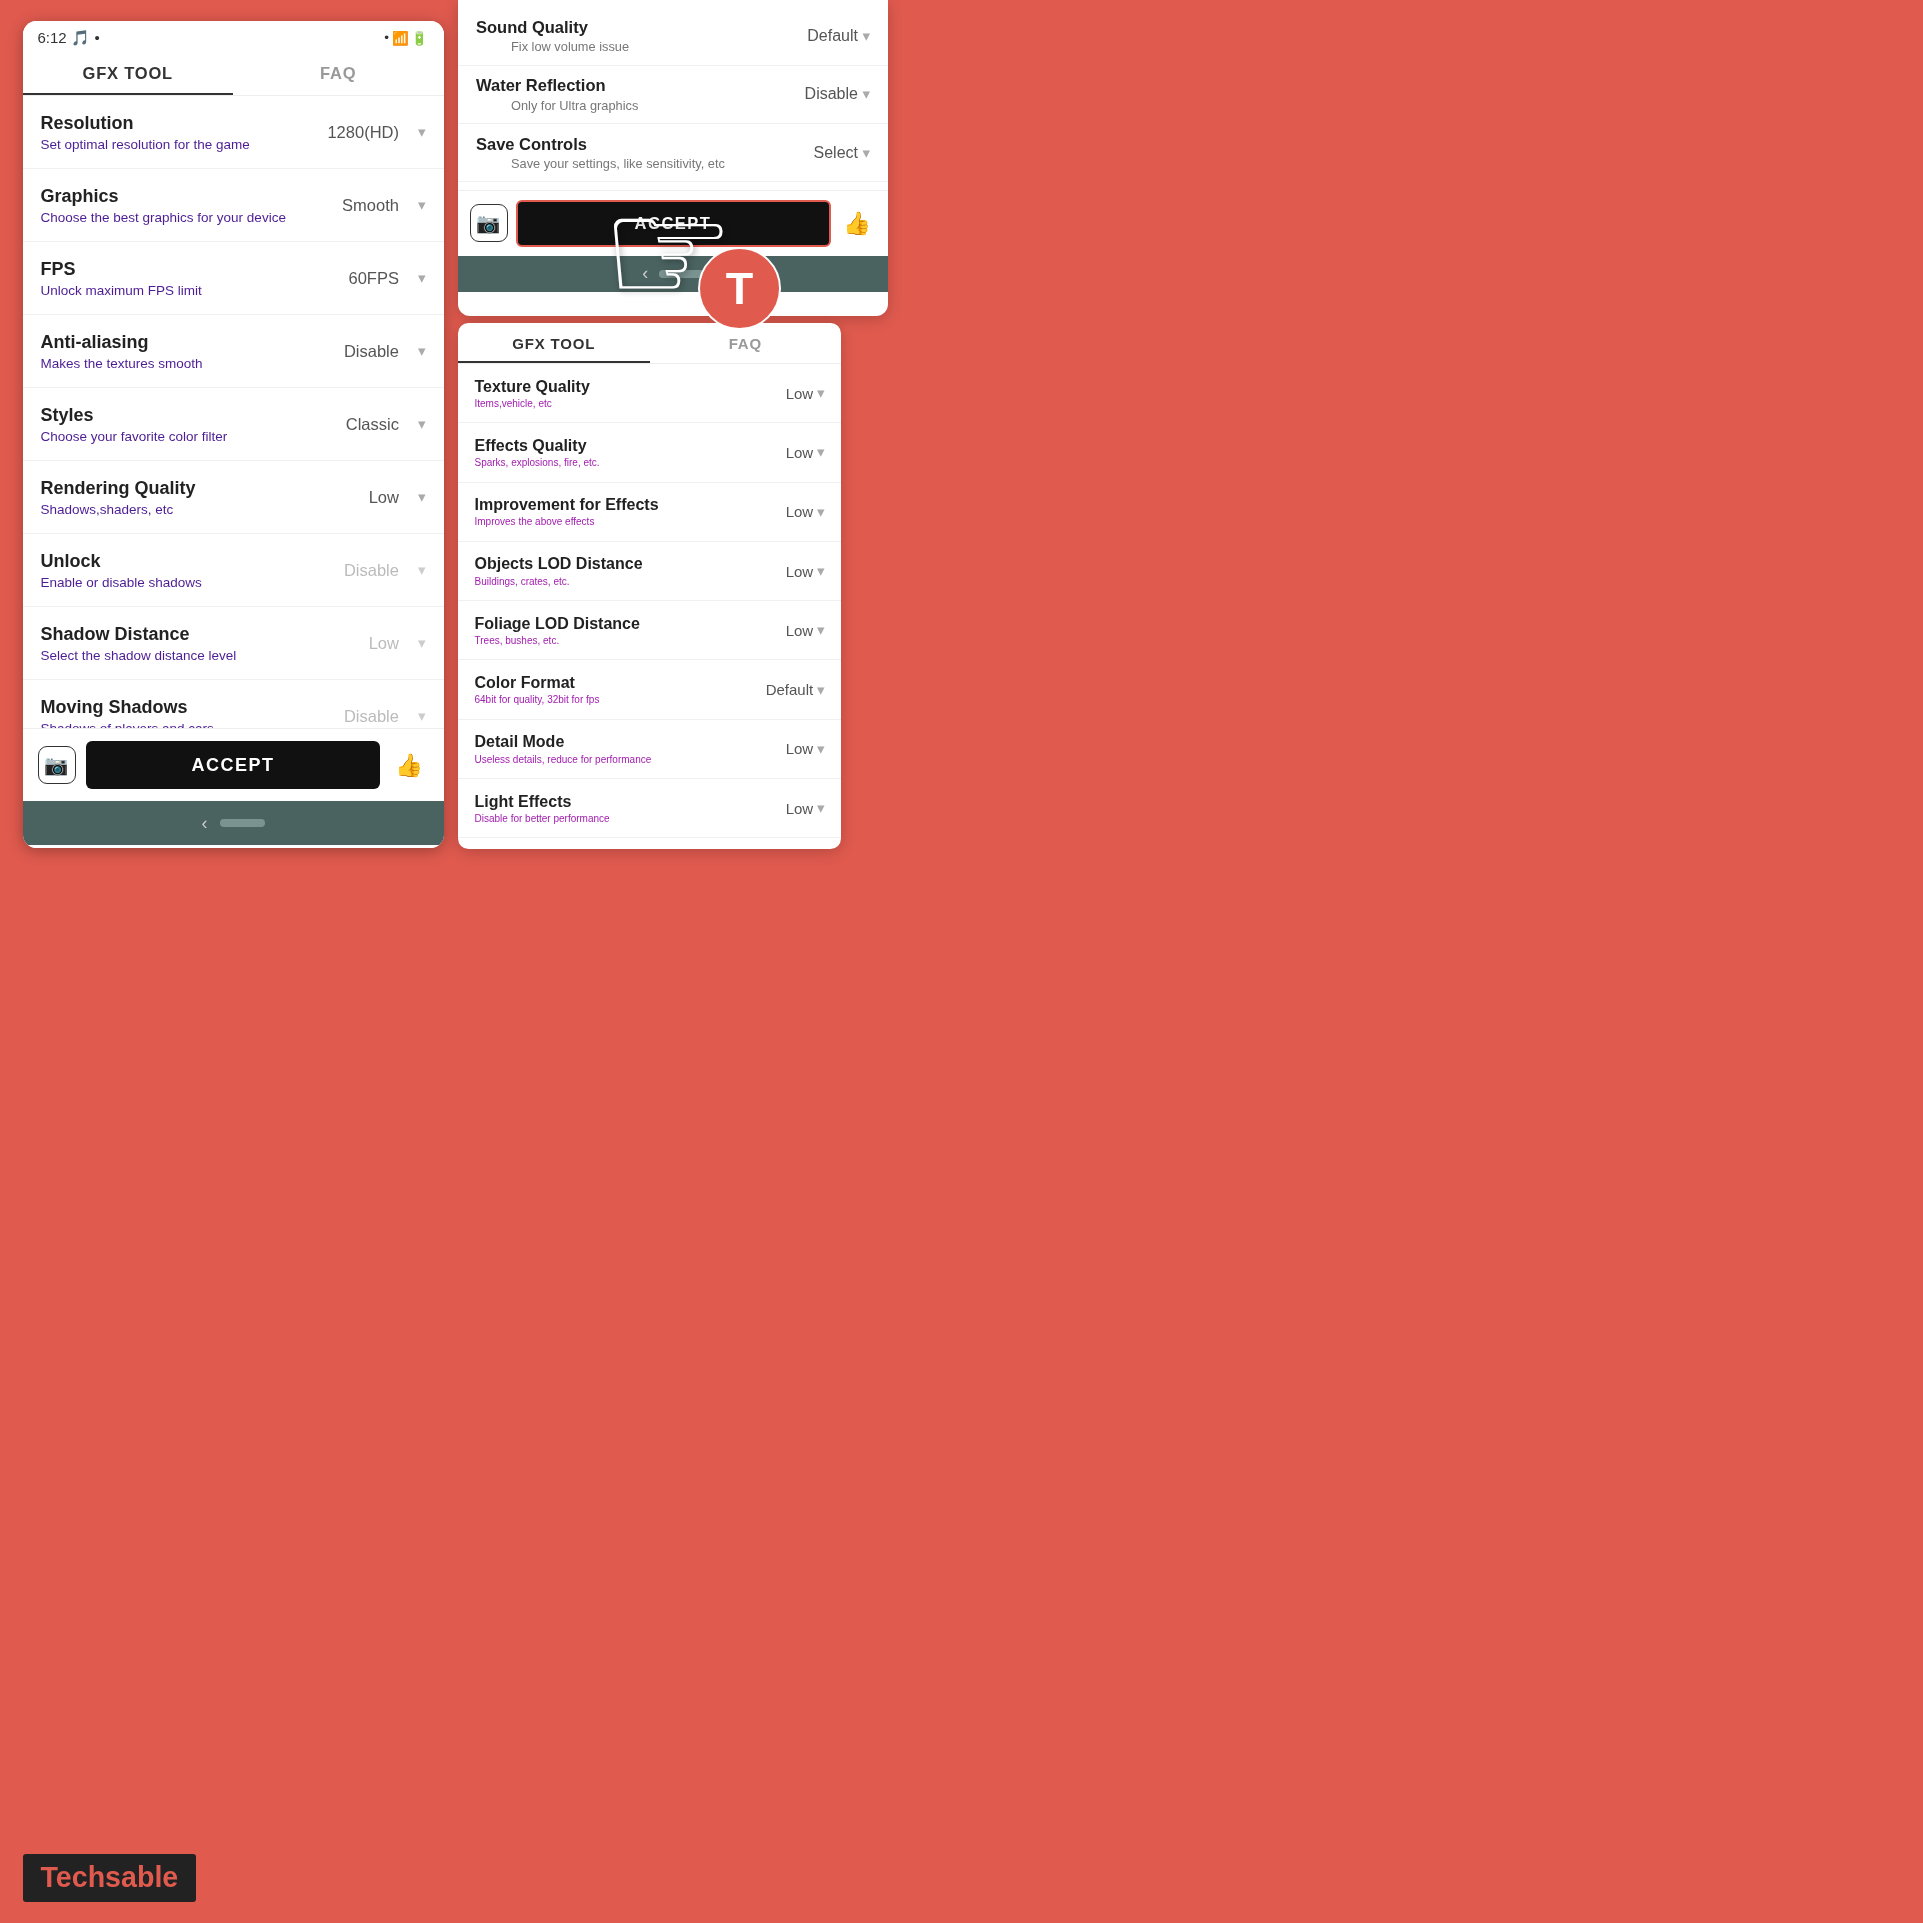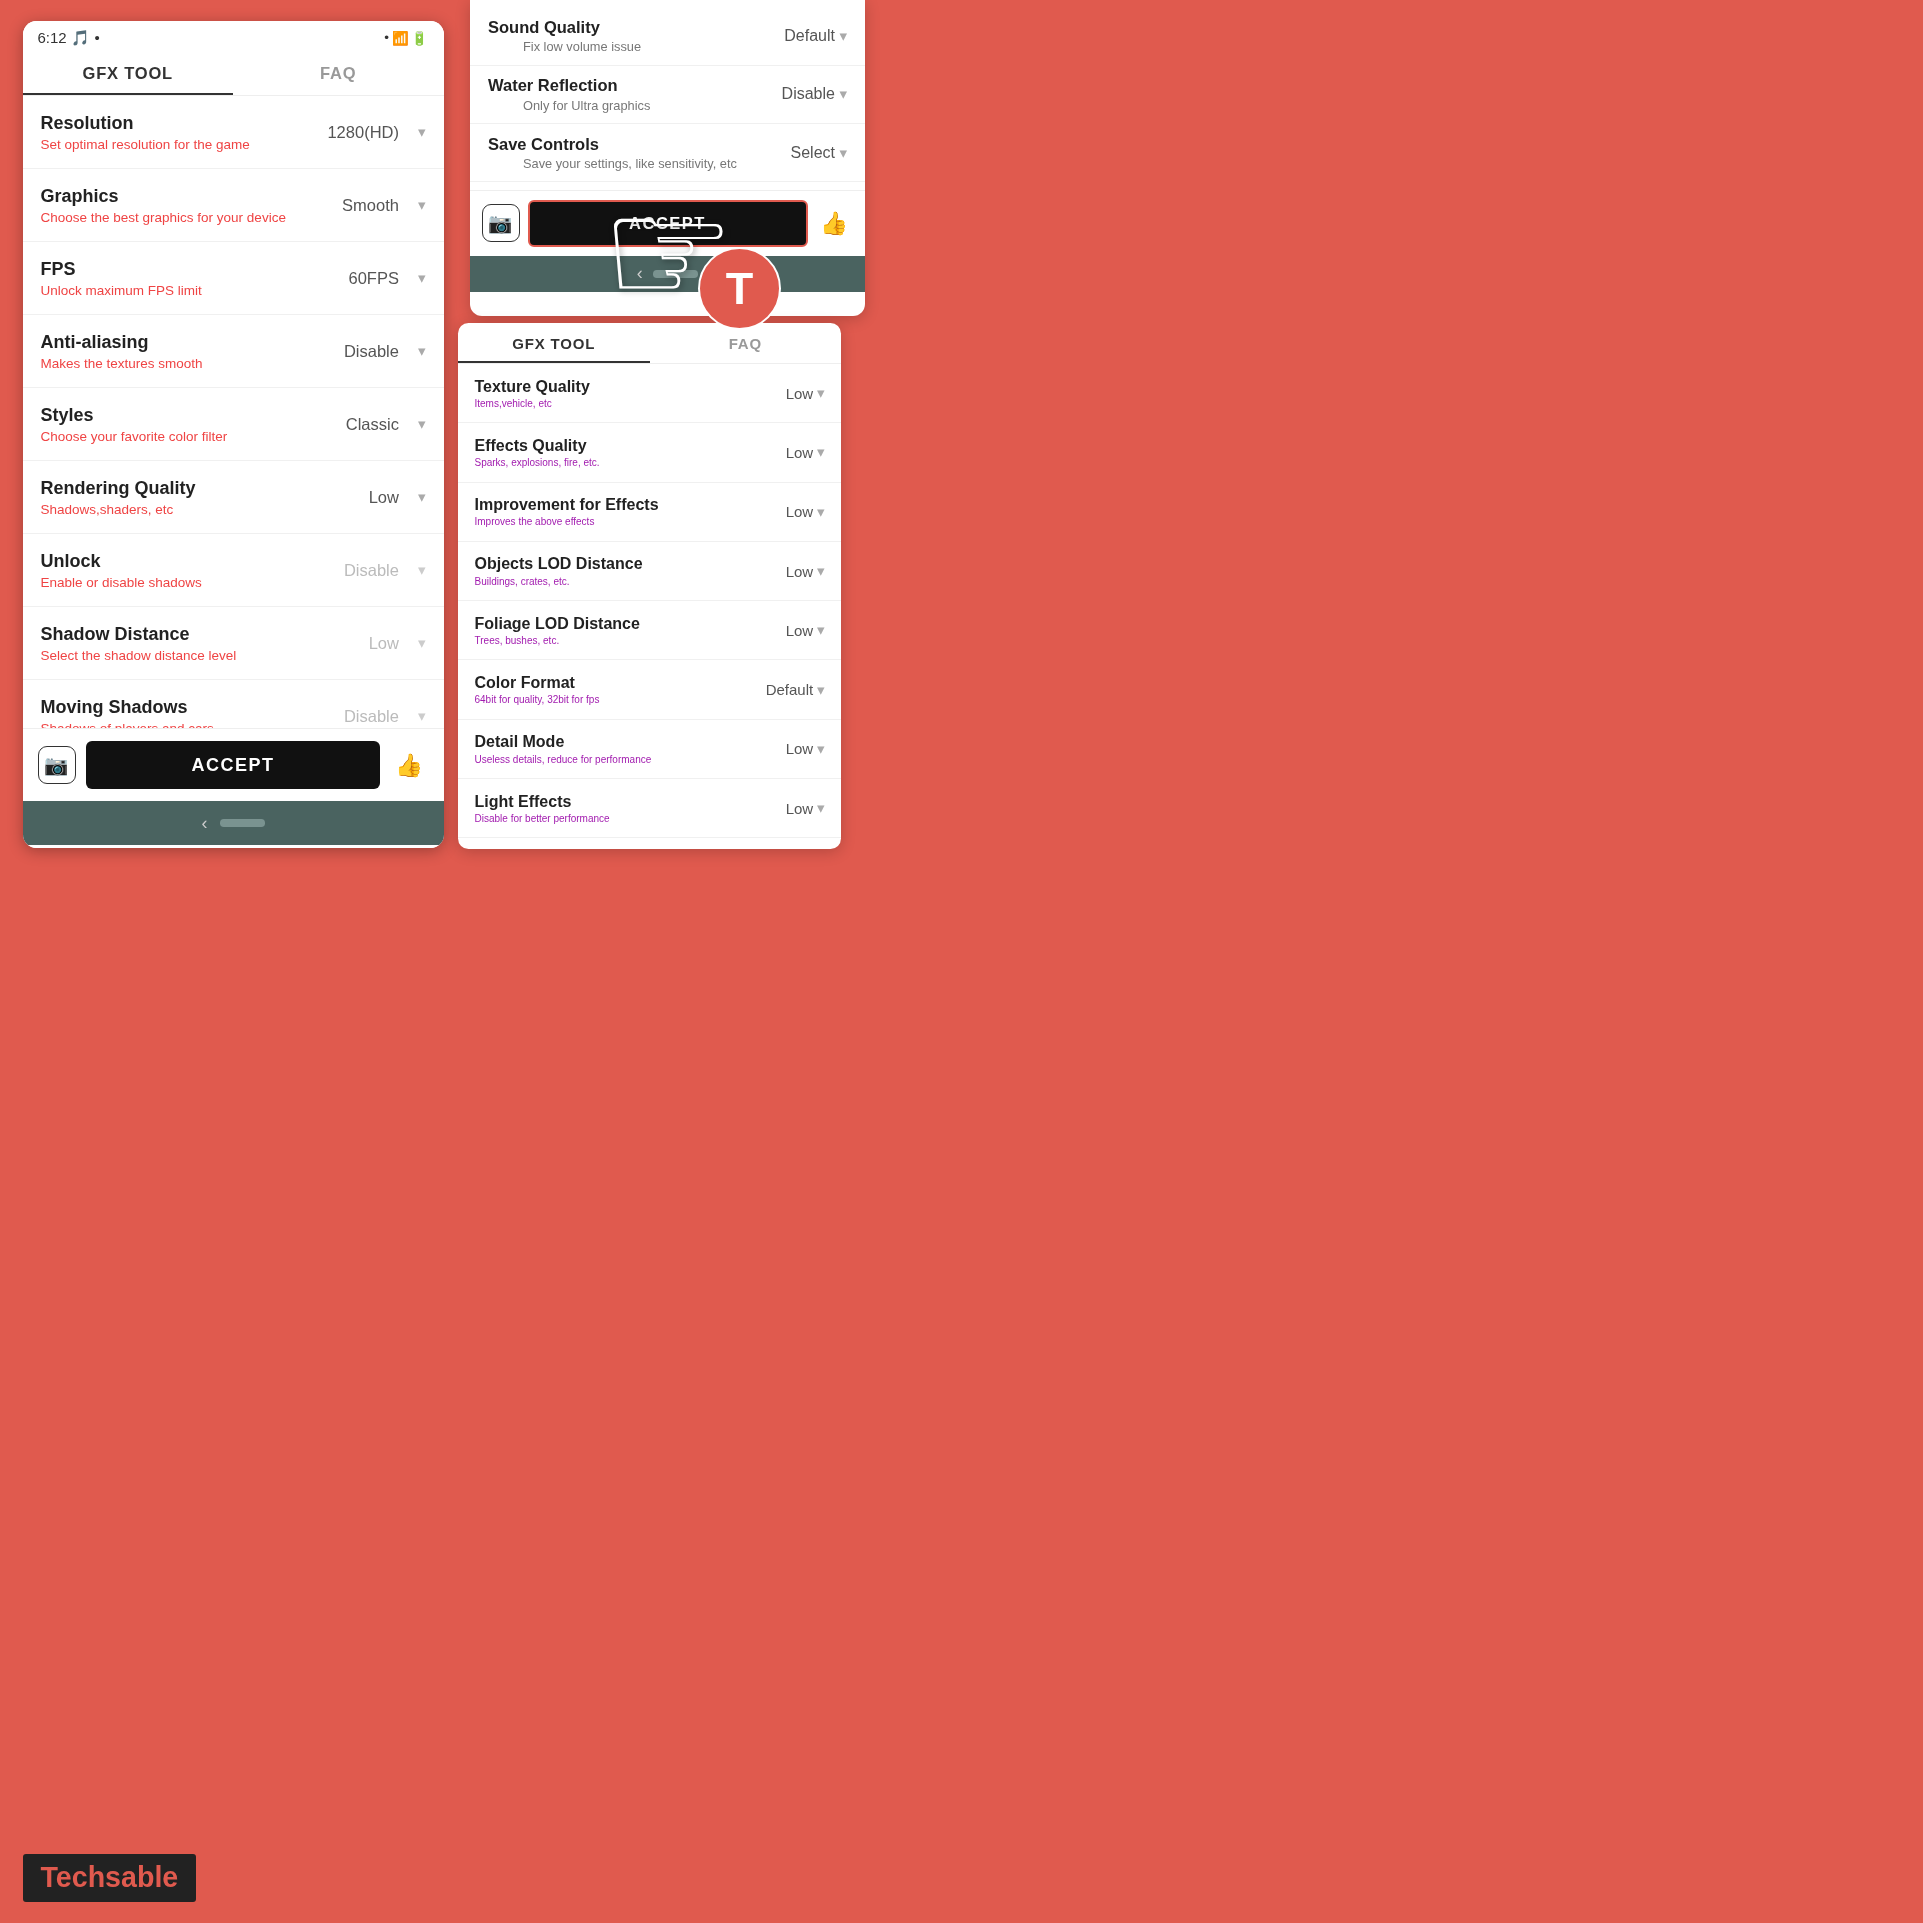--- a/index.html
+++ b/index.html
@@ -71,21 +71,21 @@
     }
     .setting-info { flex: 1; }
     .setting-title {
       font-size: 18px;
       font-weight: 700;
       color: #222;
       margin-bottom: 3px;
     }
     .setting-desc {
       font-size: 13.5px;
-      color: #ef4444;
+      color: #4c1d95;
     }
     .setting-value {
       display: flex;
       align-items: center;
       gap: 19px;
       color: #555;
       font-size: 16.5px;
     }
     .setting-value.disabled-val { color: #bbb; }
     .chevron-down {
@@ -156,23 +156,23 @@
     .nav-pill {
       width: 45px;
       height: 7.5px;
       background: #7a9390;
       border-radius: 3.8px;
     }
 
     
     .right-top-panel {
       position: absolute;
-      left: 470px;
+      left: 458px;
       top: 0;
-      width: 395px;
+      width: 430px;
       height: 316px;
       background: #fff;
       border-radius: 0 0 12px 12px;
       overflow: hidden;
       box-shadow: 0 3px 15px rgba(0,0,0,0.2);
     }
 
     .right-top-settings {
       padding: 7.5px 0;
     }

